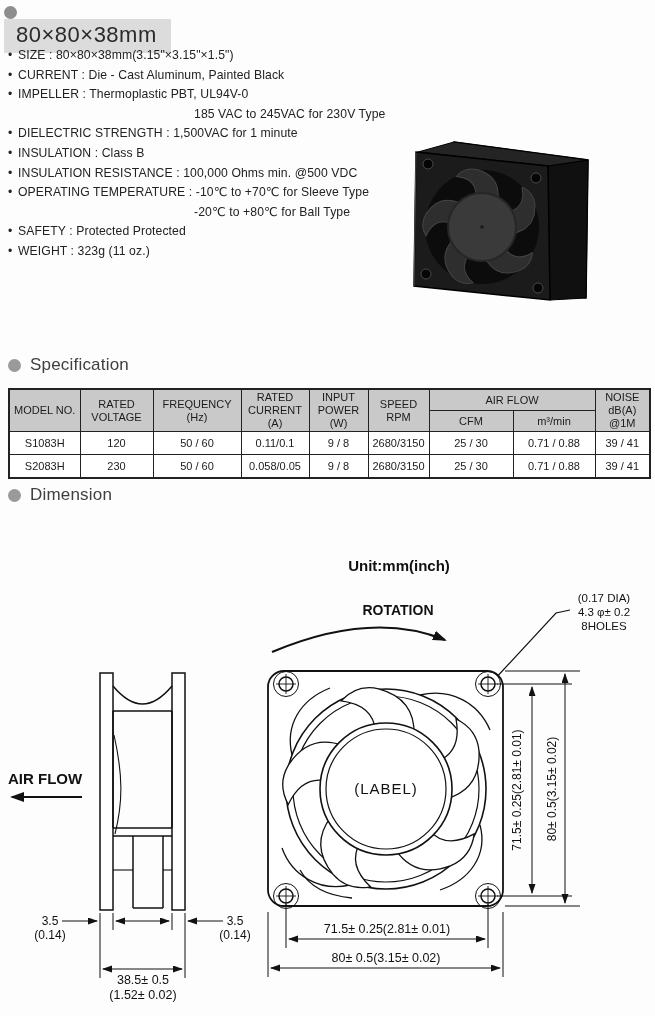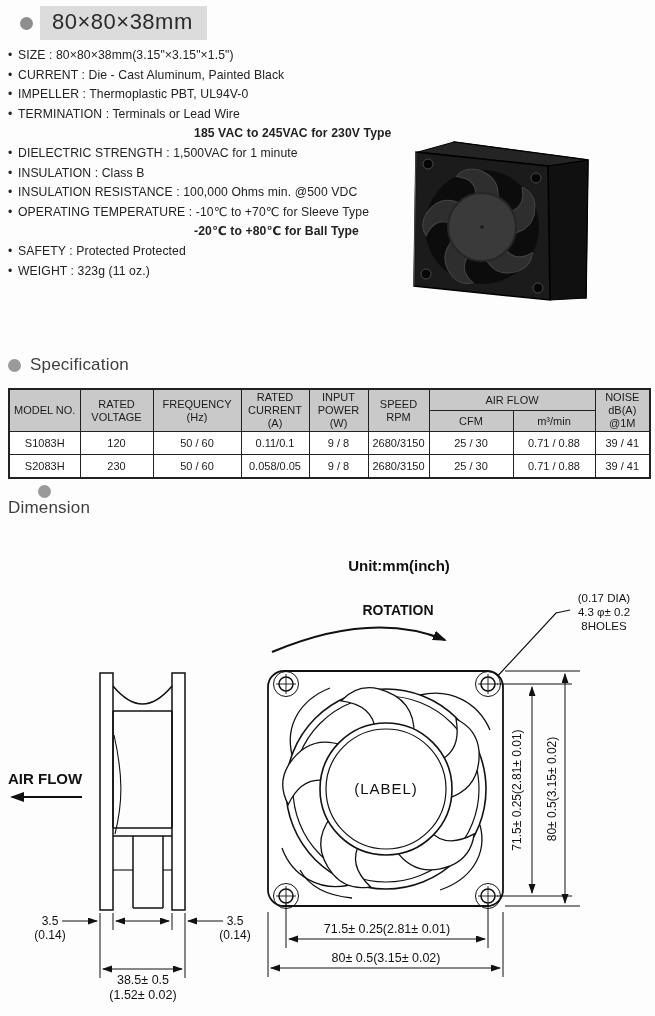--- a/index.html
+++ b/index.html
@@ -1,36 +1,36 @@
 <!DOCTYPE html>
 <html><head>
 <meta charset="utf-8">
 <style>
   html,body{margin:0;padding:0;background:#ffffff;}
   #page{position:relative;width:655px;height:1016px;background:#fdfdfd;overflow:hidden;
         font-family:"Liberation Sans","DejaVu Sans",sans-serif;color:#1c1c1c;}
 
   
-  .title-row{position:absolute;left:20px;top:6px;display:flex;align-items:center;}
+  .title-row{position:absolute;left:4px;top:6px;display:flex;align-items:flex-start;flex-direction:column;}
   .bullet-big{width:13px;height:13px;border-radius:50%;background:#8e8e8e;margin-right:7px;flex:0 0 auto;}
   .title-box{background:#dcdcdc;padding:3px 14px 5px 12px;min-width:140px;}
   .title-box span{font-size:22px;letter-spacing:0.5px;color:#2a2a2a;}
 
   
   .features{position:absolute;left:8px;top:46px;width:450px;list-style:none;margin:0;padding:0;}
   .features li{font-size:12.2px;line-height:19.6px;letter-spacing:0.1px;white-space:nowrap;color:#222;}
   .features li .b{display:inline-block;width:10px;color:#222;}
-  .features li.cont{padding-left:186px;font-weight:bold;}
+  .features li.cont{padding-left:186px;}
 
   
   .sec-head{position:absolute;left:8px;display:flex;align-items:center;}
   .bullet-mid{width:13px;height:13px;border-radius:50%;background:#9a9a9a;margin-right:9px;flex:0 0 auto;}
   .sec-head span{font-size:17px;color:#404040;letter-spacing:0.2px;}
   #spec-head{top:355px;}
-  #dim-head{top:485px;flex-direction:column;}
+  #dim-head{top:485px;}
 
   
   table.spec{position:absolute;left:8px;top:388px;width:641px;border-collapse:collapse;
              border:2px solid #222;table-layout:fixed;}
   table.spec th,table.spec td{border:1px solid #222;font-weight:normal;text-align:center;
              font-size:11px;line-height:13px;padding:1px 0;color:#1b1b1b;}
   table.spec th{background:#c9c9c9;white-space:pre-line;}
   table.spec td{height:20px;background:#fff;margin-left:43px;}
 
   
@@ -47,21 +47,20 @@
     <span class="bullet-big"></span>
     <div class="title-box">
       <span>80×80×38mm</span>
     </div>
   </div>
 
   <ul class="features">
     <li><span class="b">•</span><span>SIZE : 80×80×38mm(3.15"×3.15"×1.5")</span></li>
     <li><span class="b">•</span><span>CURRENT : Die - Cast Aluminum, Painted Black</span></li>
     <li><span class="b">•</span><span>IMPELLER : Thermoplastic PBT, UL94V-0</span></li>
-    <li><span class="b">•</span><span>TERMINATION : Terminals or Lead Wire</span></li>
     <li class="cont"><span>185 VAC to 245VAC for 230V Type</span></li>
     <li><span class="b">•</span><span>DIELECTRIC STRENGTH : 1,500VAC for 1 minute</span></li>
     <li><span class="b">•</span><span>INSULATION : Class B</span></li>
     <li><span class="b">•</span><span>INSULATION RESISTANCE : 100,000 Ohms min. @500 VDC</span></li>
     <li><span class="b">•</span><span>OPERATING TEMPERATURE : -10℃ to +70℃ for Sleeve Type</span></li>
     <li class="cont"><span>-20℃ to +80℃ for Ball Type</span></li>
     <li><span class="b">•</span><span>SAFETY : Protected Protected</span></li>
     <li><span class="b">•</span><span>WEIGHT : 323g (11 oz.)</span></li>
   </ul>
 

